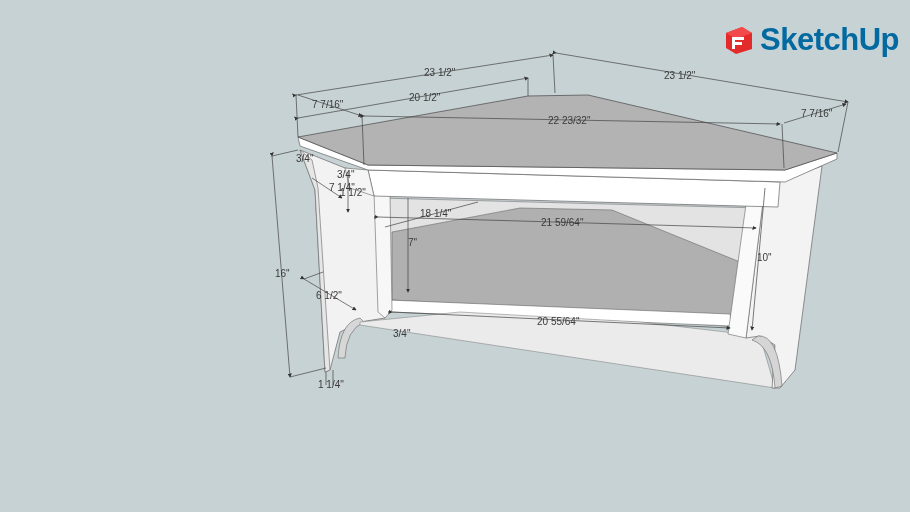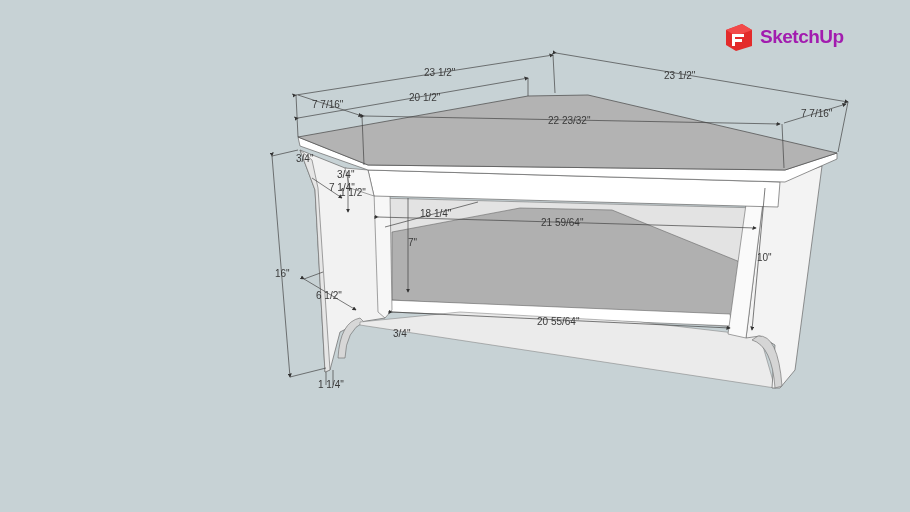--- a/index.html
+++ b/index.html
@@ -1,20 +1,20 @@
 <!DOCTYPE html>
 <html><head>
 <meta charset="utf-8">
 <style>
   html, body { margin:0; padding:0; }
   body { width:910px; height:512px; background:#c7d2d5; overflow:hidden; position:relative; font-family:"Liberation Sans", sans-serif; }
   #viewport { position:absolute; left:0; top:0; width:910px; height:512px; }
   svg text { font-family:"Liberation Sans", sans-serif; font-size:10px; fill:#3a3a3a; }
   .logo { position:absolute; left:724px; top:22px; display:flex; align-items:center; gap:6px; }
-  .logo-text { font-family:"Liberation Sans", sans-serif; font-weight:bold; font-size:19px; color:#a21caf; letter-spacing:-0.5px; }
+  .logo-text { font-family:"Liberation Sans", sans-serif; font-weight:bold; font-size:31px; color:#0369a1; letter-spacing:-0.5px; }
 </style>
 </head>
 <body>
 
 <div id="viewport">
 <svg width="910" height="512" viewBox="0 0 910 512">
   <defs>
     <marker id="arr" markerWidth="6" markerHeight="6" refX="5" refY="3" orient="auto">
       <path d="M0,0 L6,3 L0,6 z" fill="#333"></path>
     </marker>

